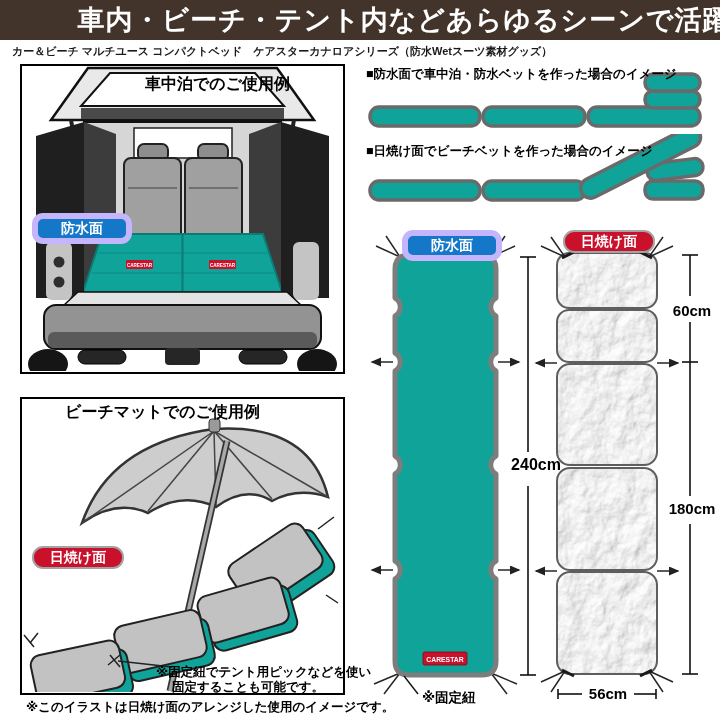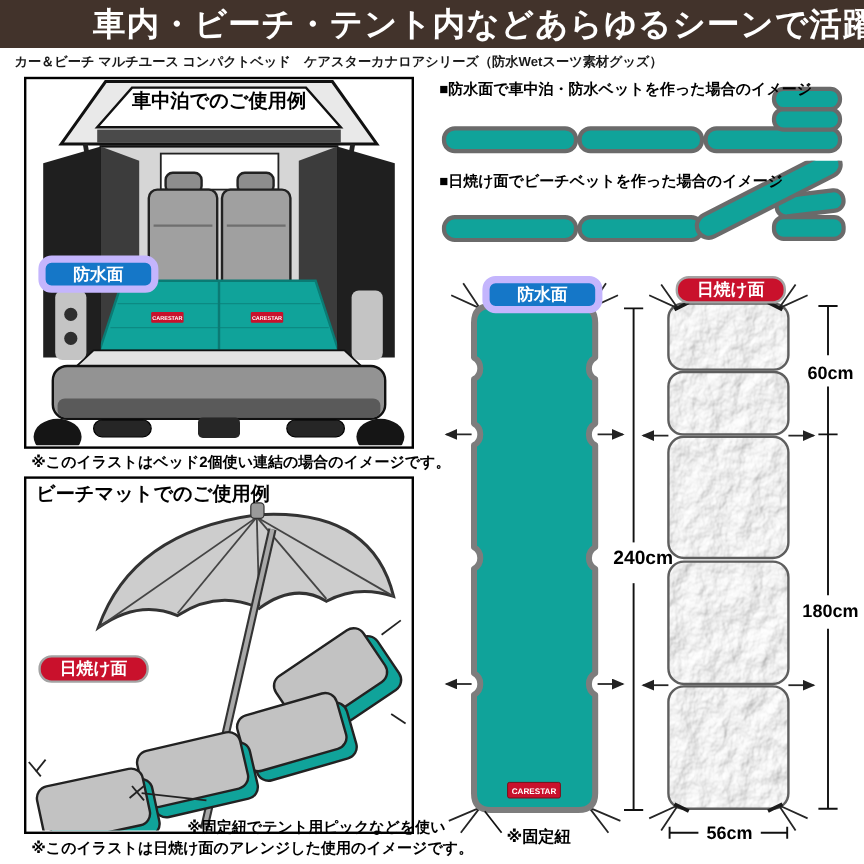--- a/index.html
+++ b/index.html
@@ -5,35 +5,35 @@
   html,body{margin:0;padding:0;background:#fff;}
   .page{position:relative;width:720px;height:720px;background:#fff;overflow:hidden;
         font-family:"Liberation Sans","DejaVu Sans",sans-serif;color:#000;}
   .banner{position:absolute;left:0;top:0;width:720px;height:40px;background:#42332B;
           color:#fff;font-size:27px;font-weight:bold;text-align:center;line-height:41px;letter-spacing:1px;white-space:nowrap;padding-left:44px;}
   .subtitle{position:absolute;left:12px;top:44px;width:720px;text-align:left;
             font-size:11px;font-weight:bold;color:#1a1a1a;}
   .frame{position:absolute;border:2px solid #000;background:#fff;box-sizing:border-box;}
   #box-car{left:20px;top:64px;width:325px;height:310px;}
   #box-beach{left:20px;top:397px;width:325px;height:298px;}
-  .box-title{position:absolute;font-size:16px;font-weight:bold;z-index:5;white-space:nowrap;}
+  .box-title{position:absolute;font-size:16px;font-weight:bold;z-index:5;white-space:nowrap;padding-left:35px;}
   #car-title{left:20px;top:74px;width:325px;text-align:center;}
   #beach-title{left:30px;top:402px;}
   .pill{position:absolute;width:88px;height:19px;border-radius:11px;color:#fff;font-size:14px;
         font-weight:bold;text-align:center;line-height:19px;z-index:6;white-space:nowrap;}
   .pill.blue{background:#1577C8;border:6px solid #c4b5fd;}
   .pill.red{background:#C9112C;border:2px solid #a3a3a3;}
   #pill-car{left:32px;top:213px;}
   #pill-beach{left:32px;top:546px;}
   #pill-prod-wp{left:402px;top:230px;}
   #pill-prod-sb{left:563px;top:230px;}
   .caption{position:absolute;font-size:12.5px;font-weight:bold;white-space:nowrap;}
   #caption-car{left:26px;top:377px;}
   #caption-beach{left:26px;top:699px;}
-  .beach-note{position:absolute;font-size:12.5px;font-weight:bold;z-index:5;white-space:nowrap;margin-top:17px;}
+  .beach-note{position:absolute;font-size:12.5px;font-weight:bold;z-index:5;white-space:nowrap;}
   #beach-note1{left:156px;top:664px;}
   #beach-note2{left:172px;top:679px;}
   .rheading{position:absolute;font-size:12.5px;font-weight:bold;white-space:nowrap;z-index:4;}
   #rheading1{left:366px;top:66px;}
   #rheading2{left:366px;top:143px;}
   .illu{position:absolute;}
   #illu-car{left:22px;top:66px;width:321px;height:305px;}
   #illu-beach{left:22px;top:399px;width:321px;height:293px;}
   #profile1{left:363px;top:70px;width:352px;height:60px;}
   #profile2{left:363px;top:134px;width:352px;height:76px;}
@@ -94,21 +94,20 @@
     <rect x="22" y="239" width="277" height="44" rx="12" fill="#939393" stroke="#111" stroke-width="2"></rect>
     <rect x="26" y="266" width="269" height="16" rx="6" fill="#5a5a5a"></rect>
     <rect x="56" y="284" width="48" height="14" rx="7" fill="#262626" stroke="#000"></rect>
     <rect x="217" y="284" width="48" height="14" rx="7" fill="#262626" stroke="#000"></rect>
     <rect x="143" y="282" width="35" height="17" rx="4" fill="#262626"></rect>
     <ellipse cx="26" cy="298" rx="20" ry="15" fill="#151515"></ellipse>
     <ellipse cx="295" cy="298" rx="20" ry="15" fill="#151515"></ellipse>
   </svg>
   <div class="box-title" id="car-title">車中泊でのご使用例</div>
   <div class="pill blue" id="pill-car">防水面</div>
-  <div class="caption" id="caption-car">※このイラストはベッド2個使い連結の場合のイメージです。</div>
 
   <div class="frame" id="box-beach"></div>
 
   <svg class="illu" id="illu-beach" viewBox="0 0 321 293">
 
     <path d="M60,124 Q88,44 192,30 Q288,24 306,98 Q276,88 250,102 Q224,86 194,108 Q160,92 126,114 Q94,100 60,124 Z" fill="#cdcdcd" stroke="#333" stroke-width="2.5"></path>
     <g stroke="#444" stroke-width="1.5">
       <line x1="192" y1="32" x2="60" y2="124"></line>
       <line x1="192" y1="32" x2="126" y2="112"></line>
       <line x1="192" y1="32" x2="194" y2="106"></line>
@@ -142,20 +141,21 @@
       <line x1="150" y1="268" x2="96" y2="262"></line>
       <line x1="88" y1="256" x2="98" y2="268"></line>
       <line x1="98" y1="256" x2="86" y2="266"></line>
       <line x1="296" y1="130" x2="312" y2="118"></line>
       <line x1="304" y1="196" x2="316" y2="204"></line>
     </g>
   </svg>
   <div class="box-title" id="beach-title">ビーチマットでのご使用例</div>
   <div class="pill red" id="pill-beach">日焼け面</div>
   <div class="beach-note" id="beach-note1">※固定紐でテント用ピックなどを使い</div>
+  <div class="beach-note" id="beach-note2">固定することも可能です。</div>
   <div class="caption" id="caption-beach">※このイラストは日焼け面のアレンジした使用のイメージです。</div>
 
   <div class="rheading" id="rheading1">■防水面で車中泊・防水ベットを作った場合のイメージ</div>
   <svg class="illu" id="profile1" viewBox="0 0 352 60">
     <g fill="#10A39A" stroke="#6A6A6A" stroke-width="3.5">
       <rect x="7" y="37" width="110" height="19" rx="9"></rect>
       <rect x="120" y="37" width="102" height="19" rx="9"></rect>
       <rect x="225" y="37" width="112" height="19" rx="9"></rect>
       <rect x="282" y="21" width="55" height="17" rx="8"></rect>
       <rect x="282" y="4" width="55" height="17" rx="8"></rect>

